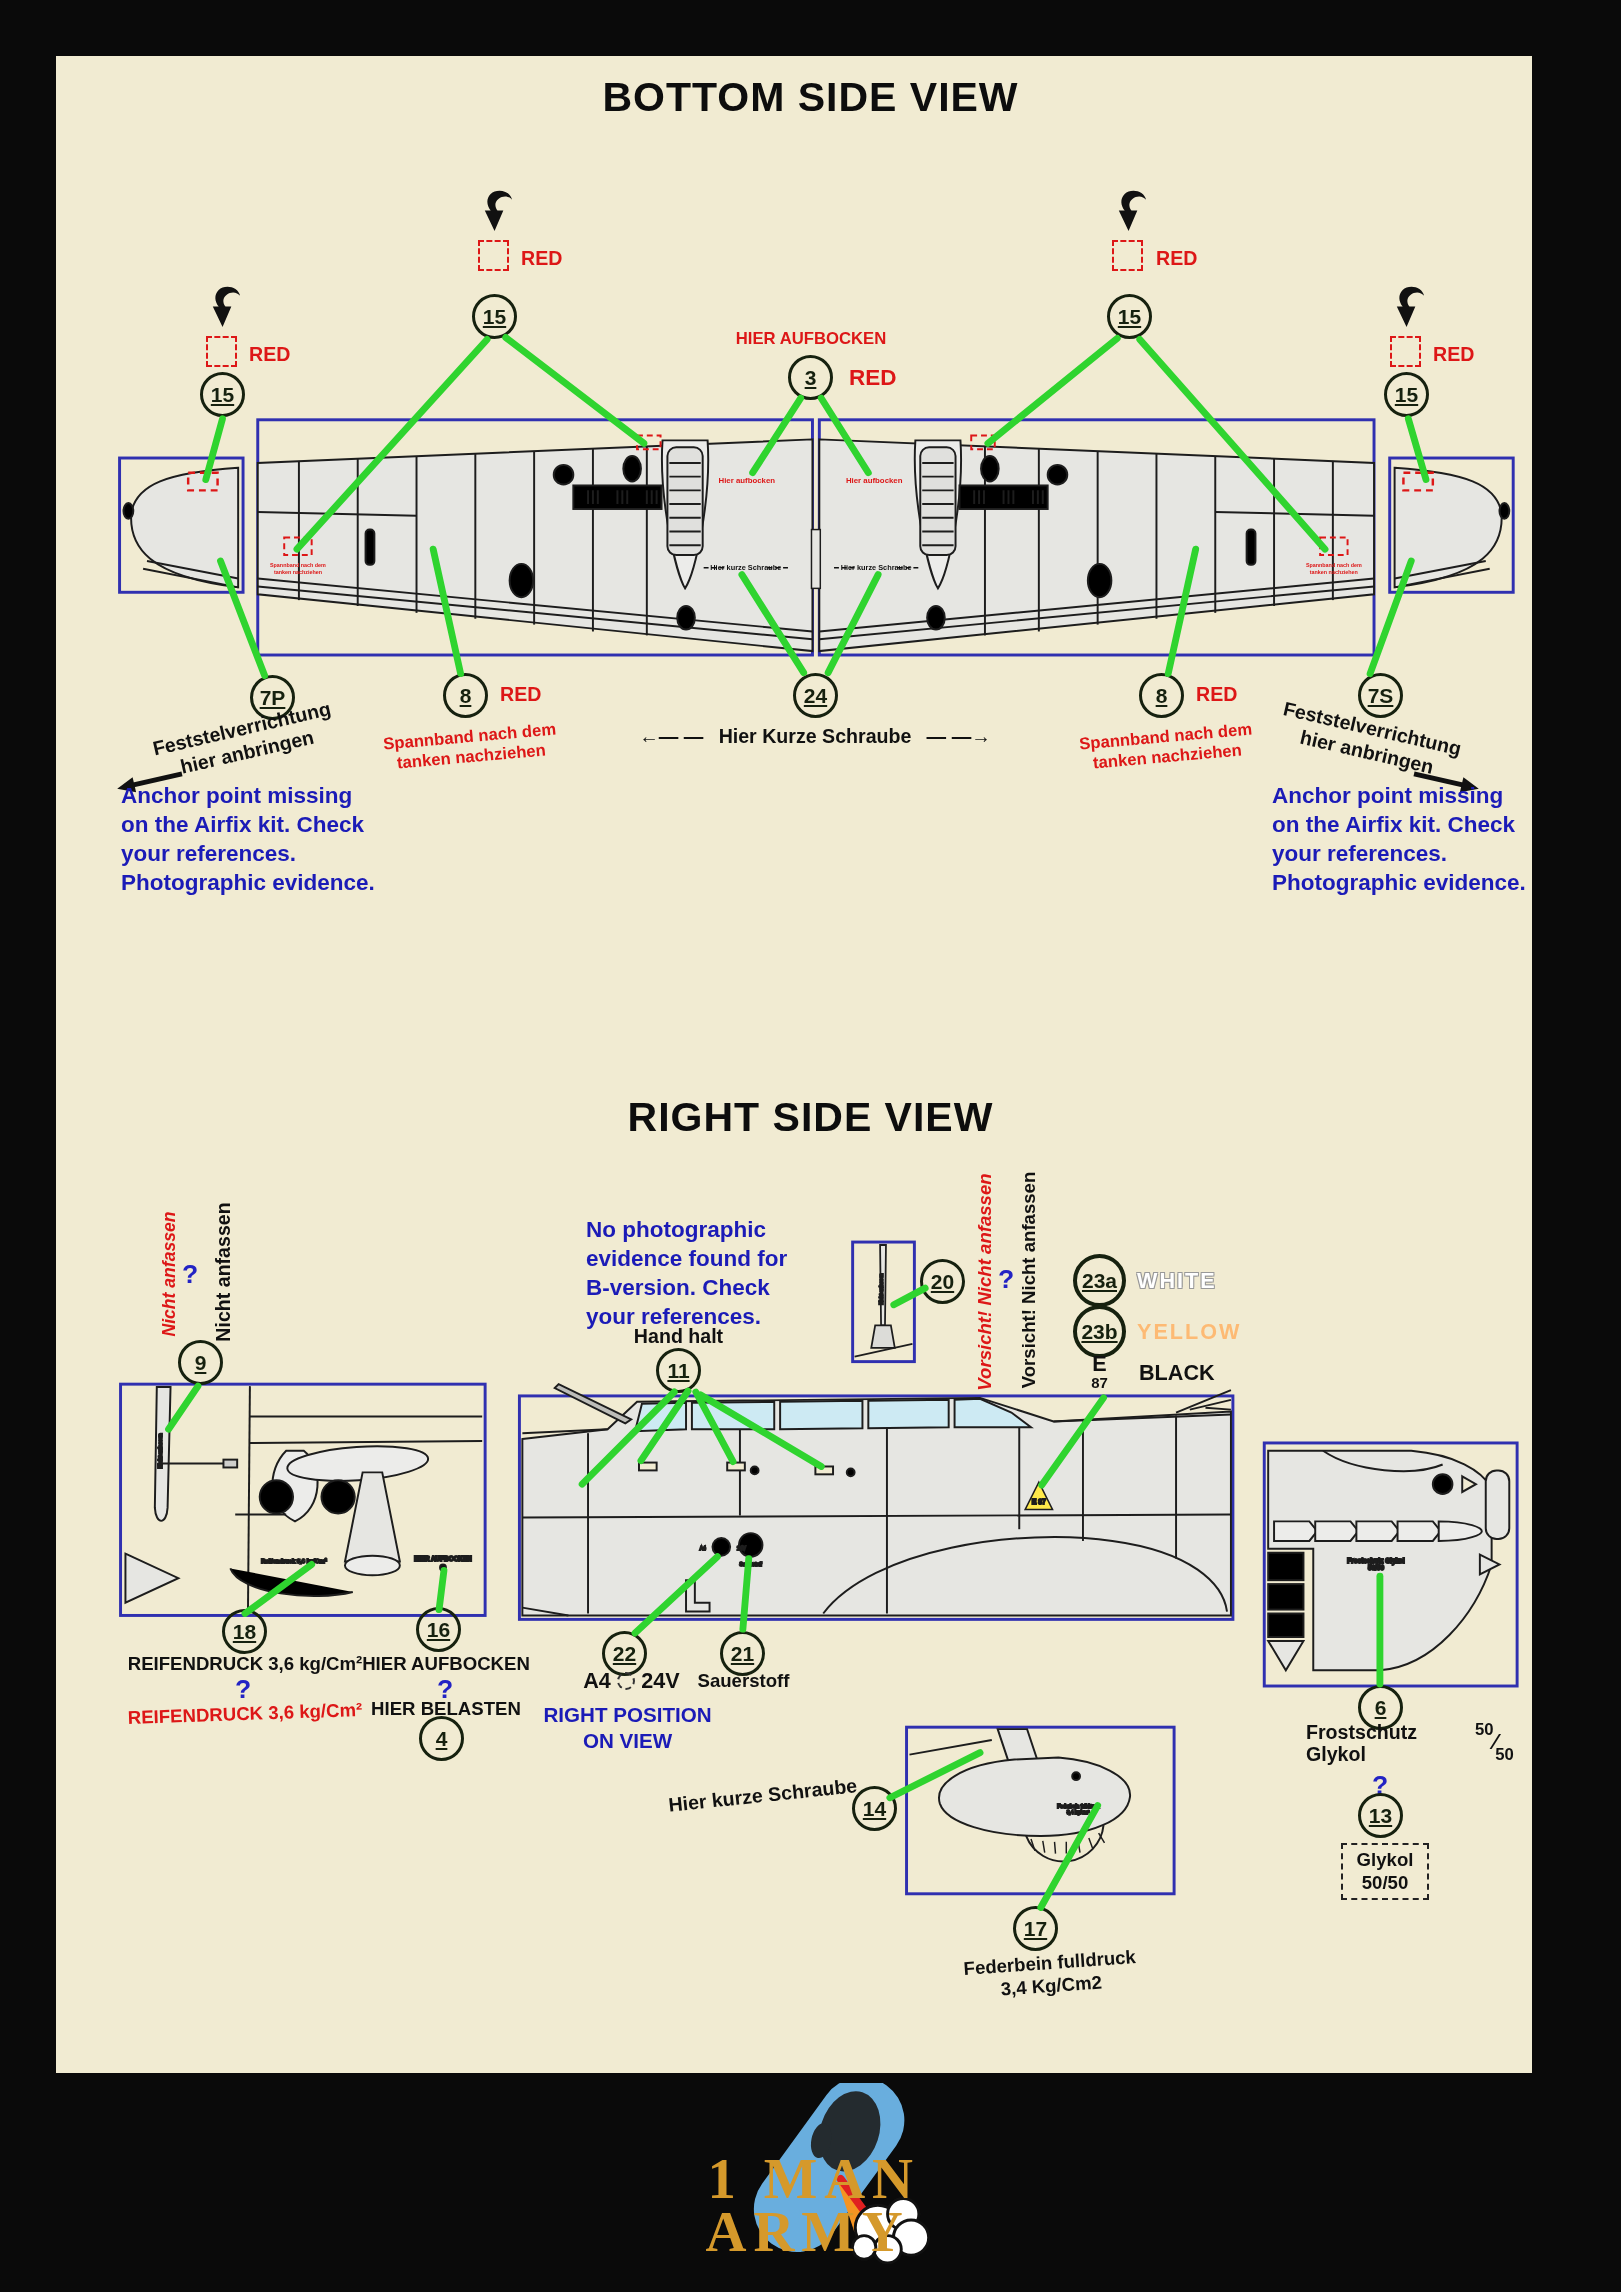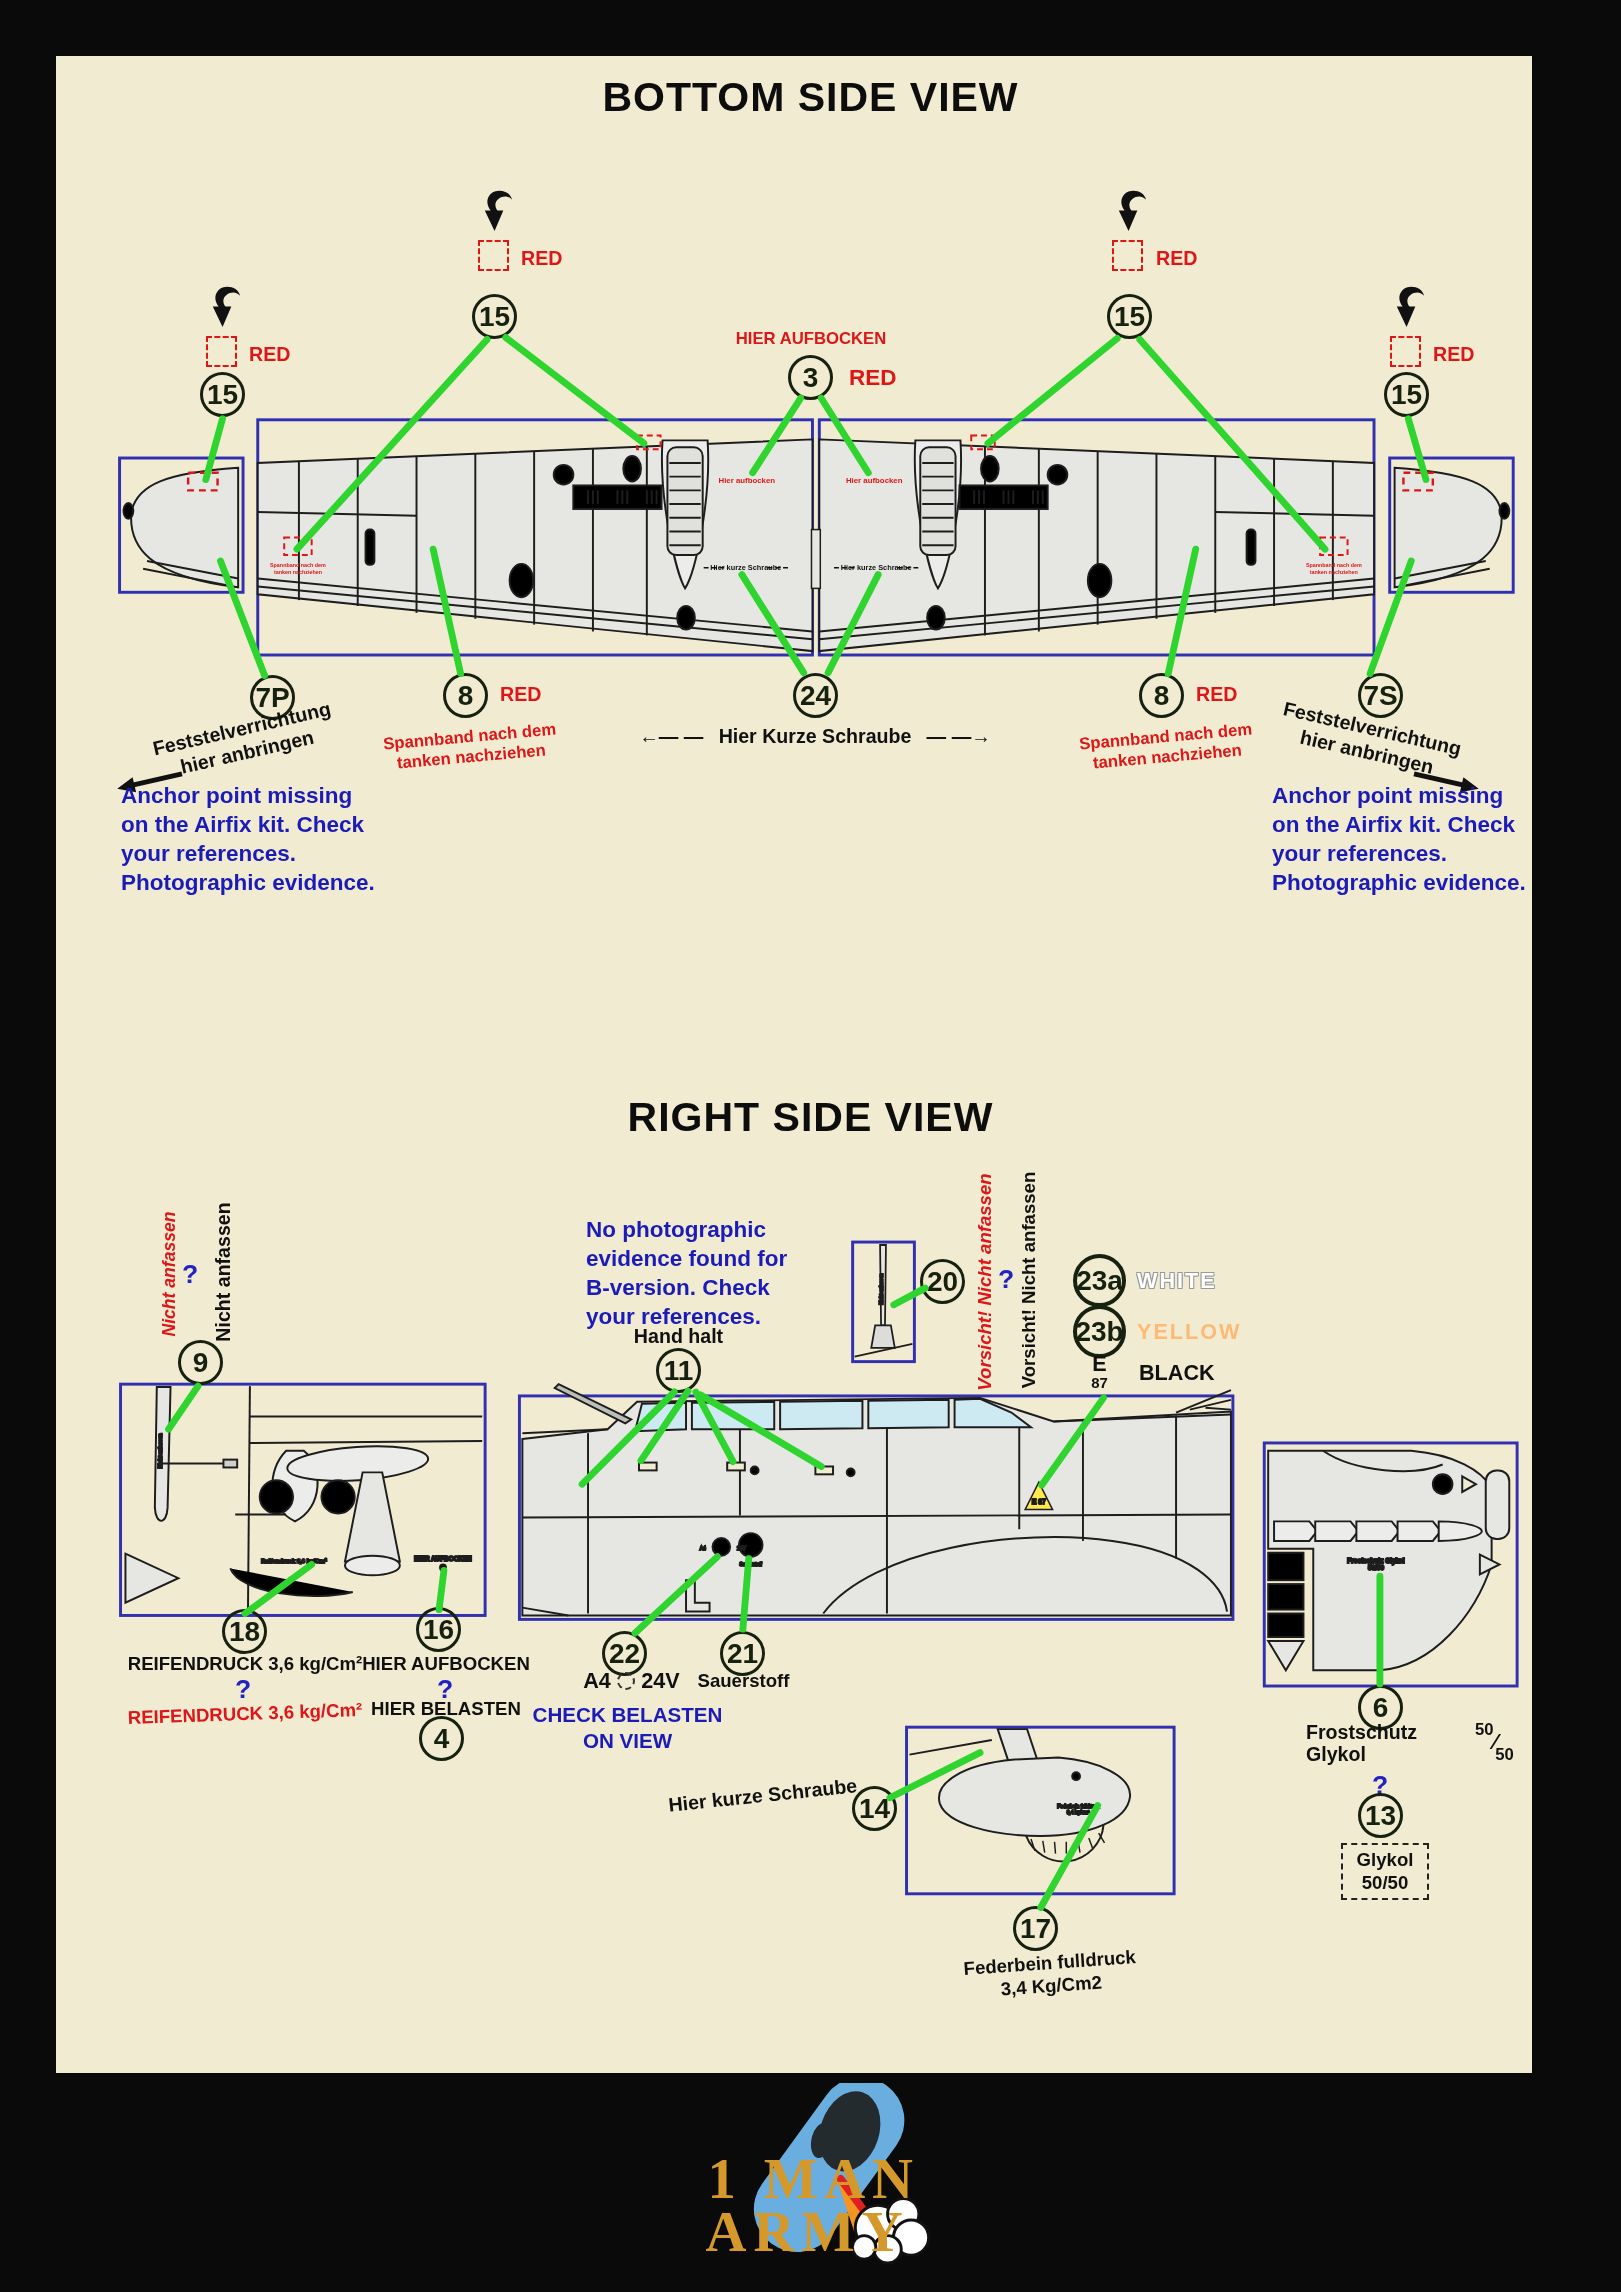--- a/index.html
+++ b/index.html
@@ -5,21 +5,21 @@
   html,body{margin:0;padding:0;background:#0a0a0a;}
   .stage{position:relative;width:1621px;height:2293px;background:#0a0a0a;overflow:hidden;
          font-family:"Liberation Sans",sans-serif;}
   .page{position:absolute;left:56px;top:56px;width:1476px;height:2017px;background:#f1ebd2;}
   .abs{position:absolute;}
   svg{display:block;}
   .title{position:absolute;left:0;width:100%;text-align:center;font-weight:bold;
          font-size:41px;letter-spacing:1px;color:#0d0d0d;}
   .cnum{position:absolute;width:45px;height:45px;border:3.9px solid #16210f;border-radius:50%;
         display:flex;align-items:center;justify-content:center;box-sizing:border-box;
-        font-weight:bold;font-size:28px;color:#16210f;background:transparent;}
+        font-weight:bold;font-size:21px;color:#16210f;background:transparent;text-decoration:underline;}
   .cnum.big{width:53px;height:53px;border-width:4.9px;}
   .redlbl{position:absolute;font-weight:bold;font-size:19.6px;color:#dd1717;white-space:nowrap;}
   .dashbox{position:absolute;border:2.9px dashed #dd1717;box-sizing:border-box;}
   .lbl{position:absolute;font-weight:bold;color:#111;white-space:nowrap;}
   .note{position:absolute;font-weight:bold;font-size:22.5px;line-height:29px;color:#1b1bb7;}
   .q{position:absolute;font-weight:bold;font-size:26.5px;color:#2323c4;}
   .vtext{position:absolute;white-space:nowrap;font-weight:bold;
          transform:translate(-50%,-50%) rotate(-90deg);}
   .rot{transform-origin:center;}
   .ctr{text-align:center;}
@@ -354,21 +354,21 @@
   <div class="lbl ctr" style="left:348px;top:1698px;width:196px;font-size:18.6px">HIER BELASTEN</div>
   <div class="cnum" style="left:419px;top:1716px">4</div>
 
   <div class="cnum" style="left:602px;top:1631px">22</div>
   <div class="lbl" style="left:568px;top:1668px;width:127px;font-size:21.6px;display:flex;align-items:center;justify-content:center;gap:5.9px">
     <span>A4</span>
     <span style="width:14.7px;height:14.7px;border:2px dashed #333;border-radius:50%;display:inline-block"></span>
     <span>24V</span>
   </div>
   <div class="note ctr" style="left:510px;top:1702px;width:235px;font-size:20.6px;line-height:25.5px">
-    <span>CHECK BELASTEN</span><br>
+    <span>RIGHT POSITION</span><br>
     <span>ON VIEW</span>
   </div>
   <div class="cnum" style="left:720px;top:1631px">21</div>
   <div class="lbl ctr" style="left:665px;top:1670px;width:157px;font-size:18.6px">Sauerstoff</div>
 
   <div class="lbl rot" style="left:668px;top:1784px;font-size:19.6px;transform:rotate(-6deg)">Hier kurze Schraube</div>
   <div class="cnum" style="left:852px;top:1786px">14</div>
 
   <div class="cnum" style="left:1013px;top:1906px">17</div>
   <div class="lbl ctr rot" style="left:933px;top:1952px;width:235px;font-size:18.6px;line-height:22.5px;transform:rotate(-4deg)">

